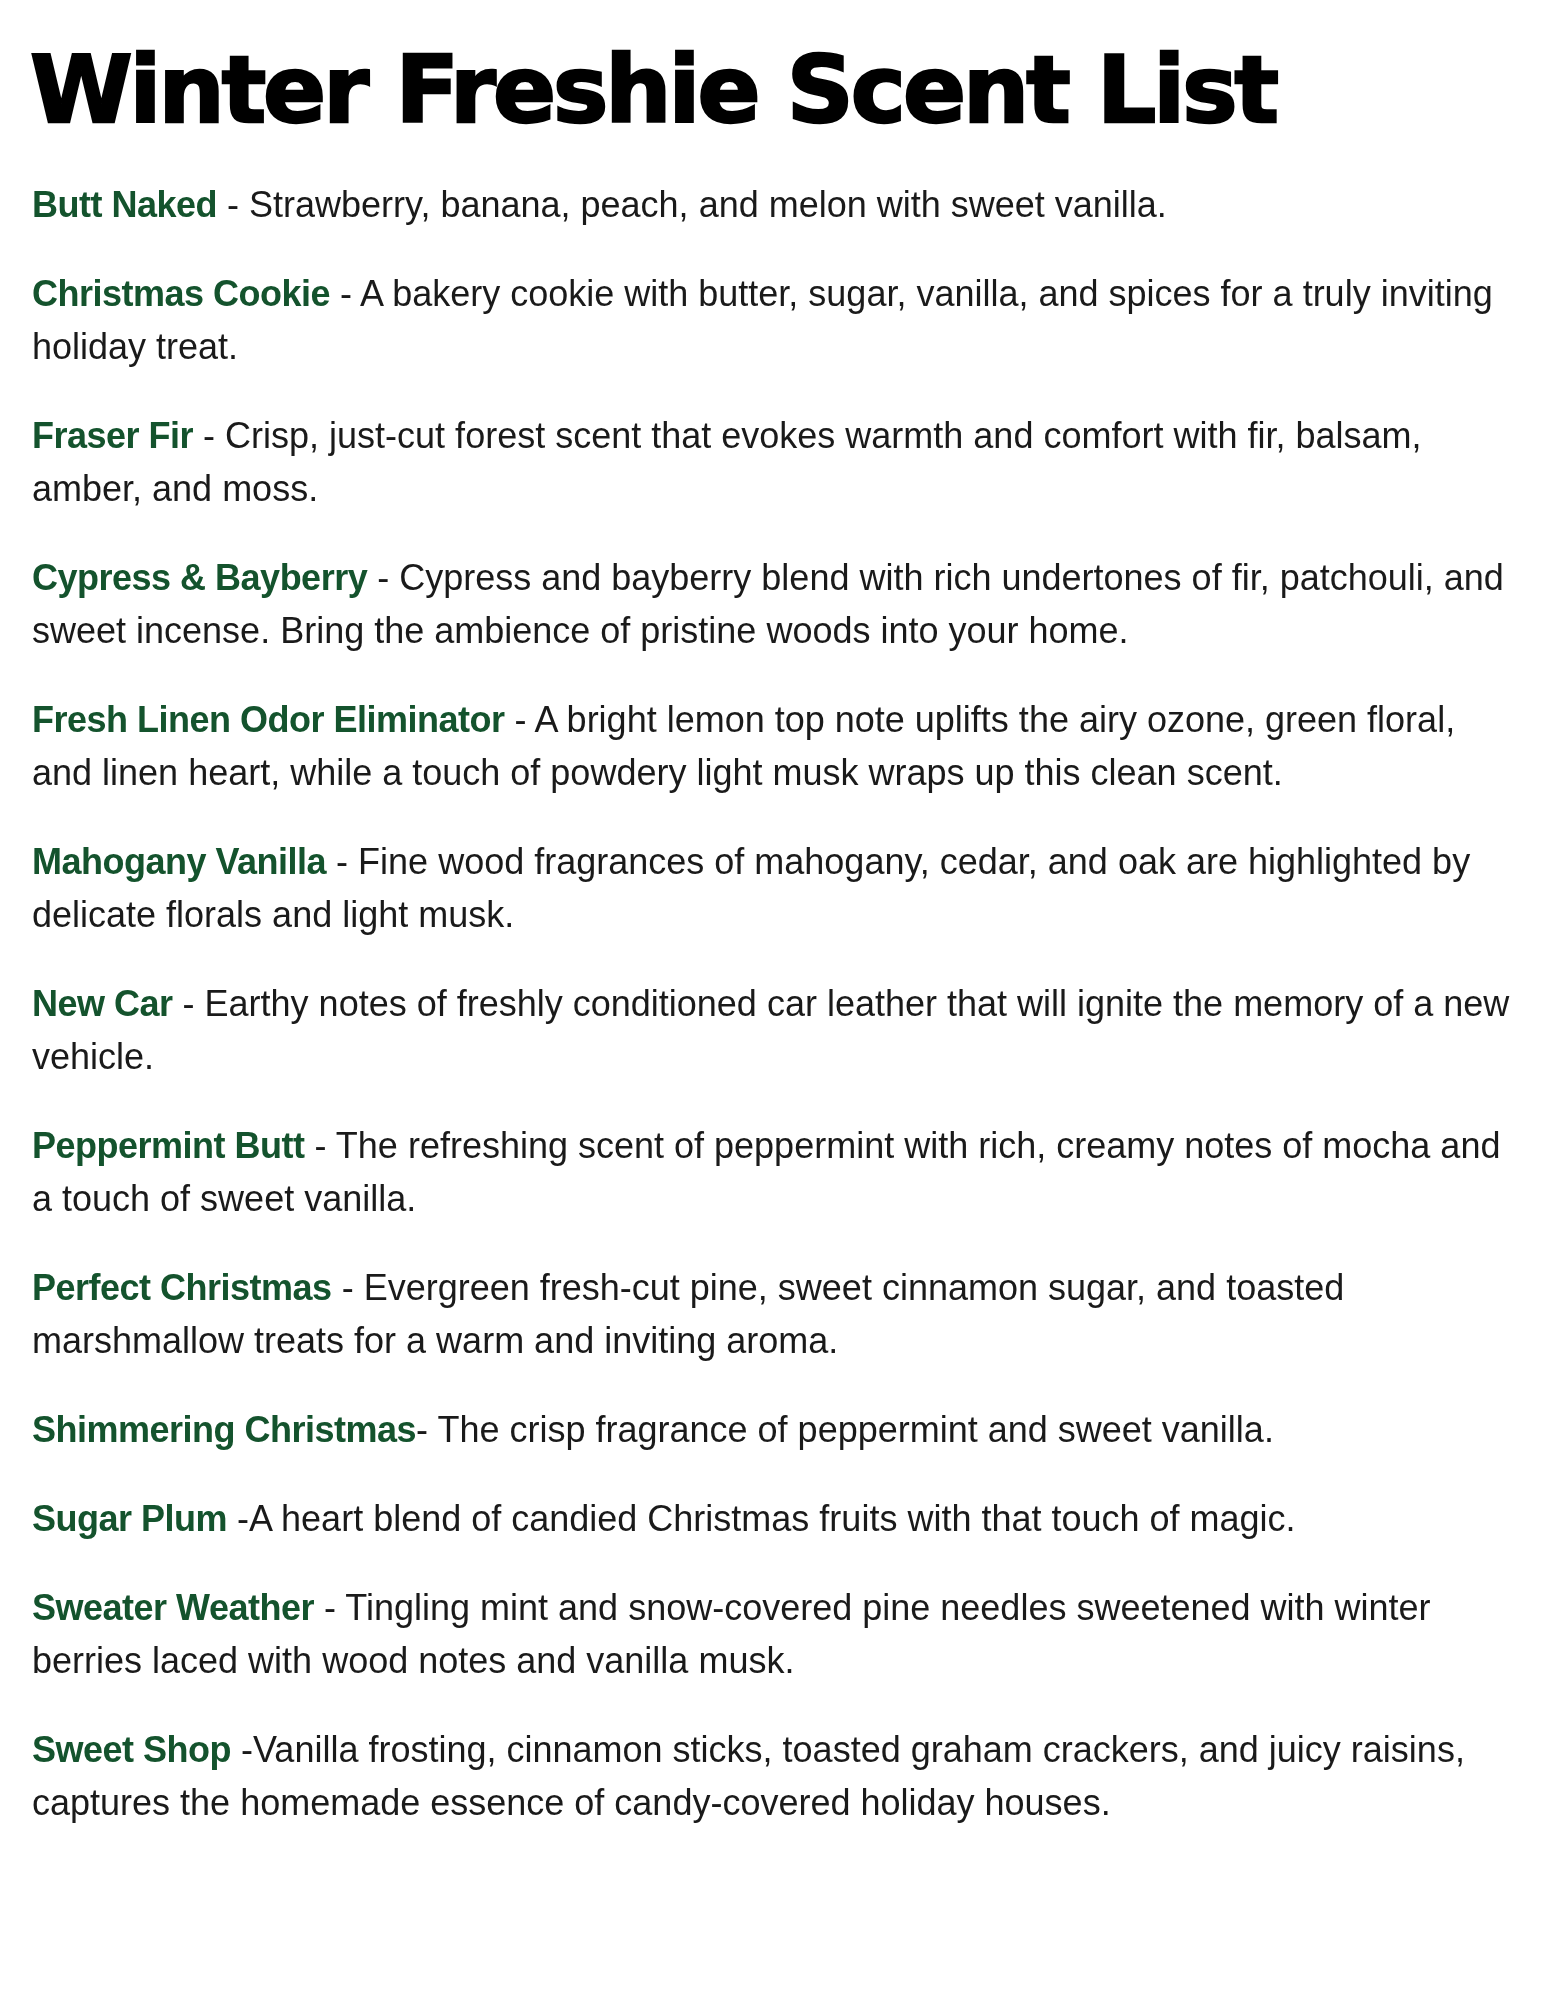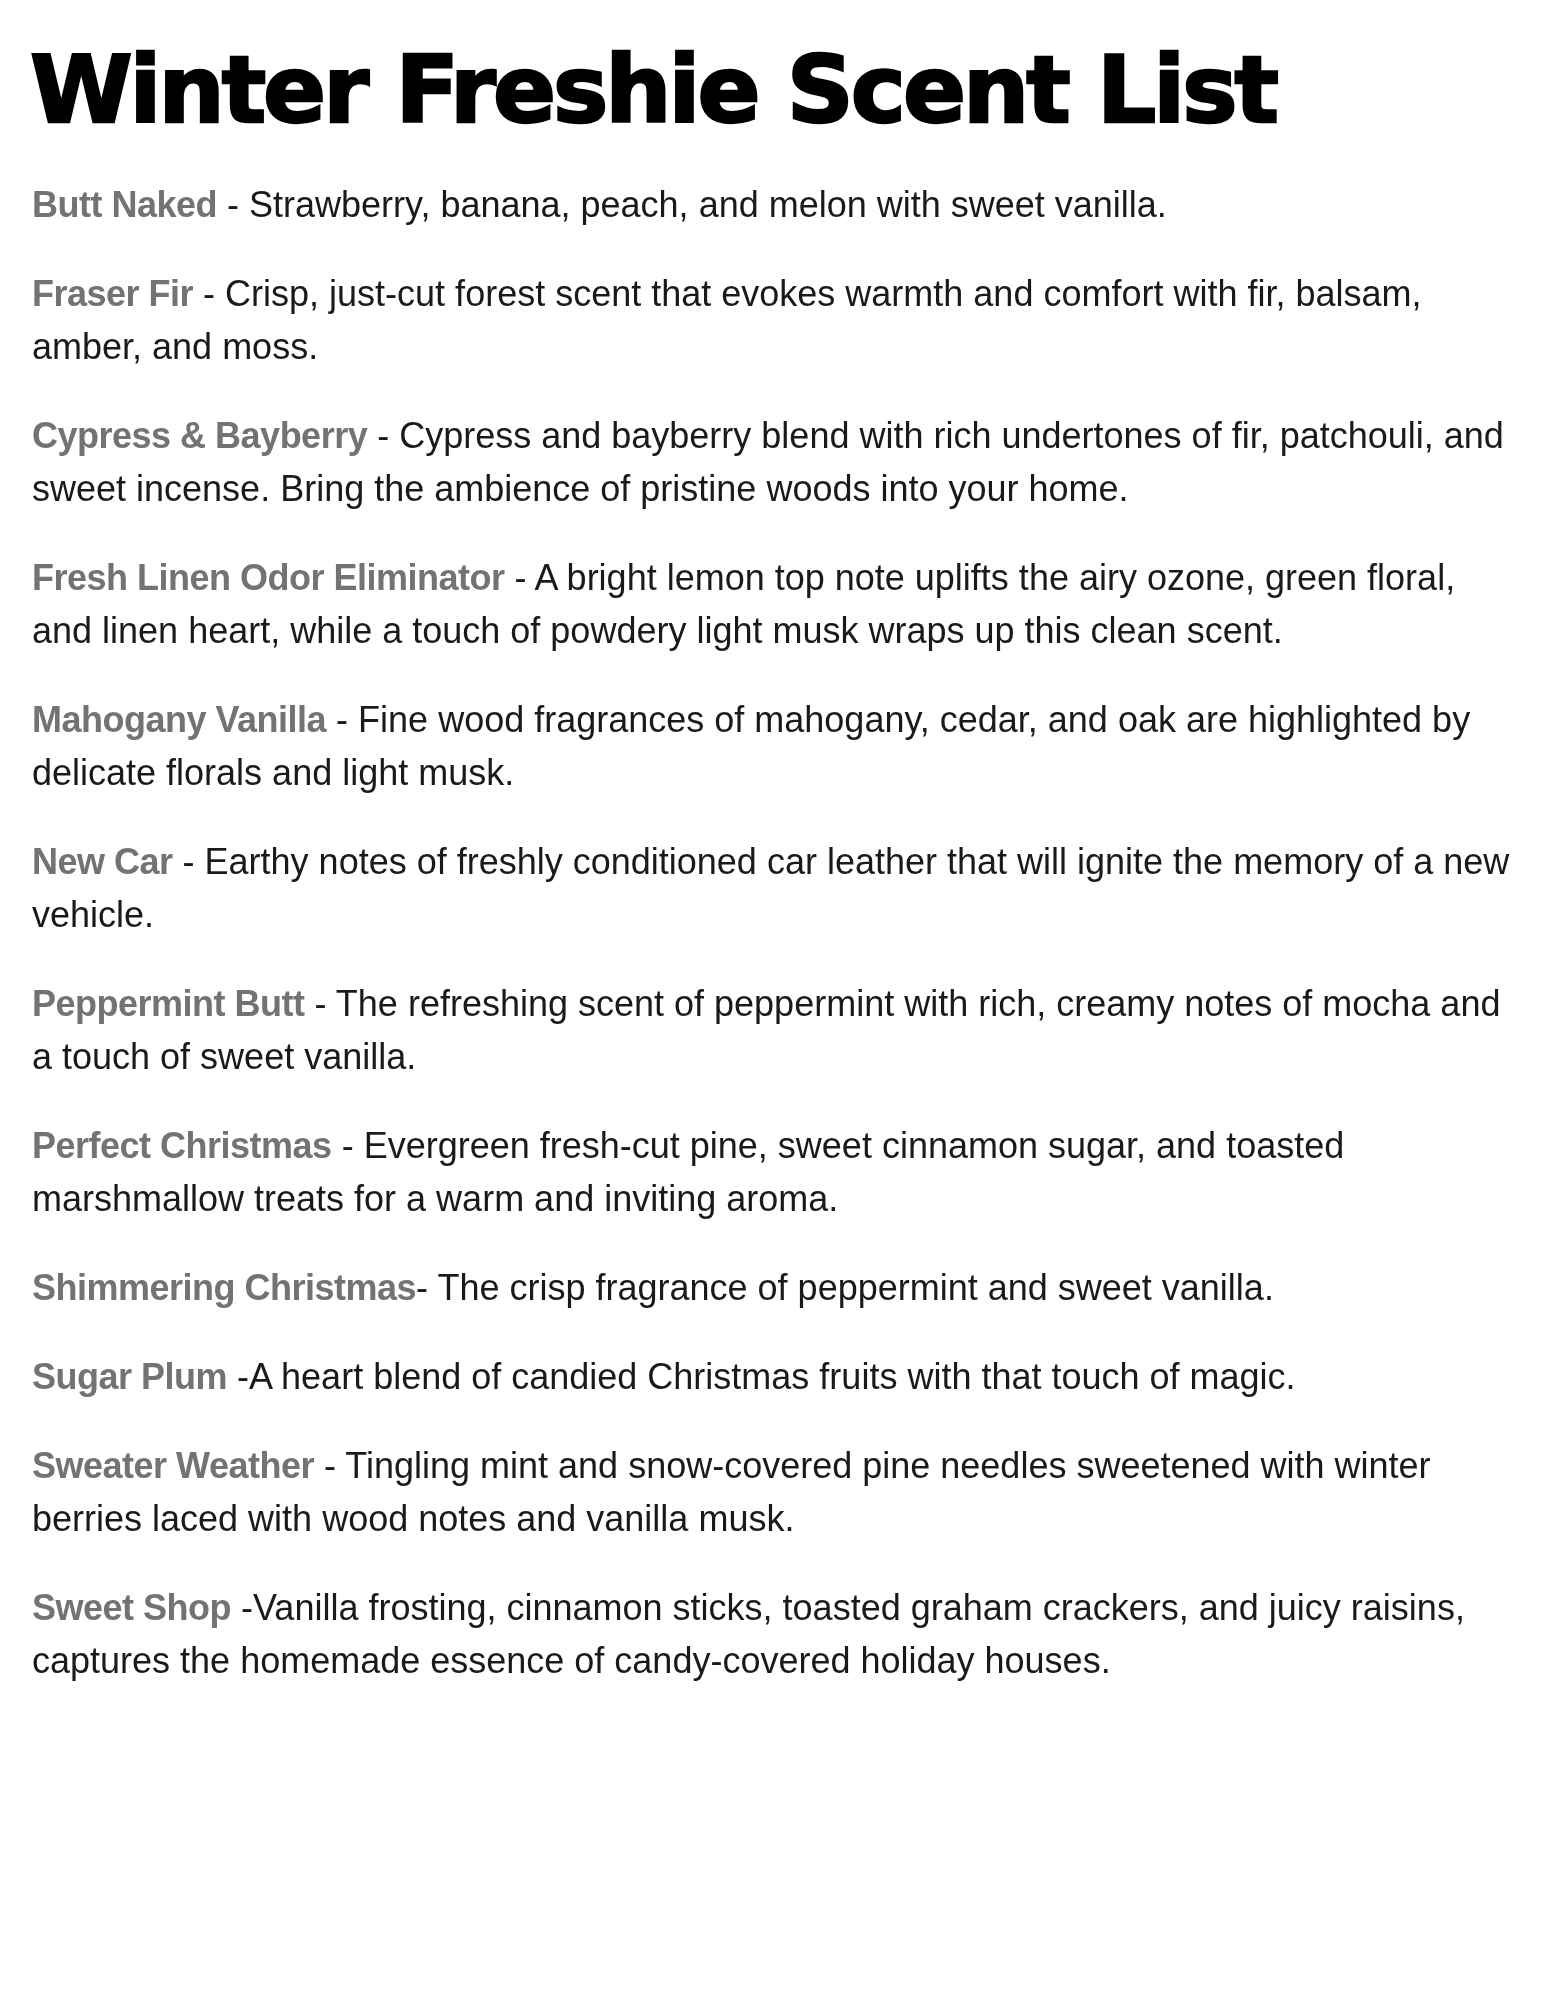--- a/index.html
+++ b/index.html
@@ -31,38 +31,39 @@
   .scent-list {
     margin: 0 26px 0 32px;
     font-size: 36px;
     line-height: 53px;
   }
   .scent-item {
     display: block;
   }
   .scent-name {
     font-weight: 700;
-    color: #737373;
+    color: #14532d;
     letter-spacing: -0.5px;
   }
   .scent-separator,
   .scent-description {
     font-weight: 400;
     color: #1a1a1a;
   }
 </style>
 </head>
 <body>
 
 <div class="page">
   <h1 class="page-title">Winter Freshie Scent List</h1>
 
   <div class="scent-list">
   <p class="scent-item"><span class="scent-name">Butt Naked</span><span class="scent-separator"> - </span><span class="scent-description">Strawberry, banana, peach, and melon with sweet vanilla.</span></p>
 
+  <p class="scent-item"><span class="scent-name">Christmas Cookie</span><span class="scent-separator"> - </span><span class="scent-description">A bakery cookie with butter, sugar, vanilla, and spices for a truly inviting holiday treat.</span></p>
 
 
   <p class="scent-item"><span class="scent-name">Fraser Fir</span><span class="scent-separator"> - </span><span class="scent-description">Crisp, just-cut forest scent that evokes warmth and comfort with fir, balsam, amber, and moss.</span></p>
 
   <p class="scent-item"><span class="scent-name">Cypress &amp; Bayberry</span><span class="scent-separator"> - </span><span class="scent-description">Cypress and bayberry blend with rich undertones of fir, patchouli, and sweet incense. Bring the ambience of pristine woods into your home.</span></p>
 
   <p class="scent-item"><span class="scent-name">Fresh Linen Odor Eliminator</span><span class="scent-separator"> - </span><span class="scent-description">A bright lemon top note uplifts the airy ozone, green floral, and linen heart, while a touch of powdery light musk wraps up this clean scent.</span></p>
 
   <p class="scent-item"><span class="scent-name">Mahogany Vanilla</span><span class="scent-separator"> - </span><span class="scent-description">Fine wood fragrances of mahogany, cedar, and oak are highlighted by delicate florals and light musk.</span></p>
 

